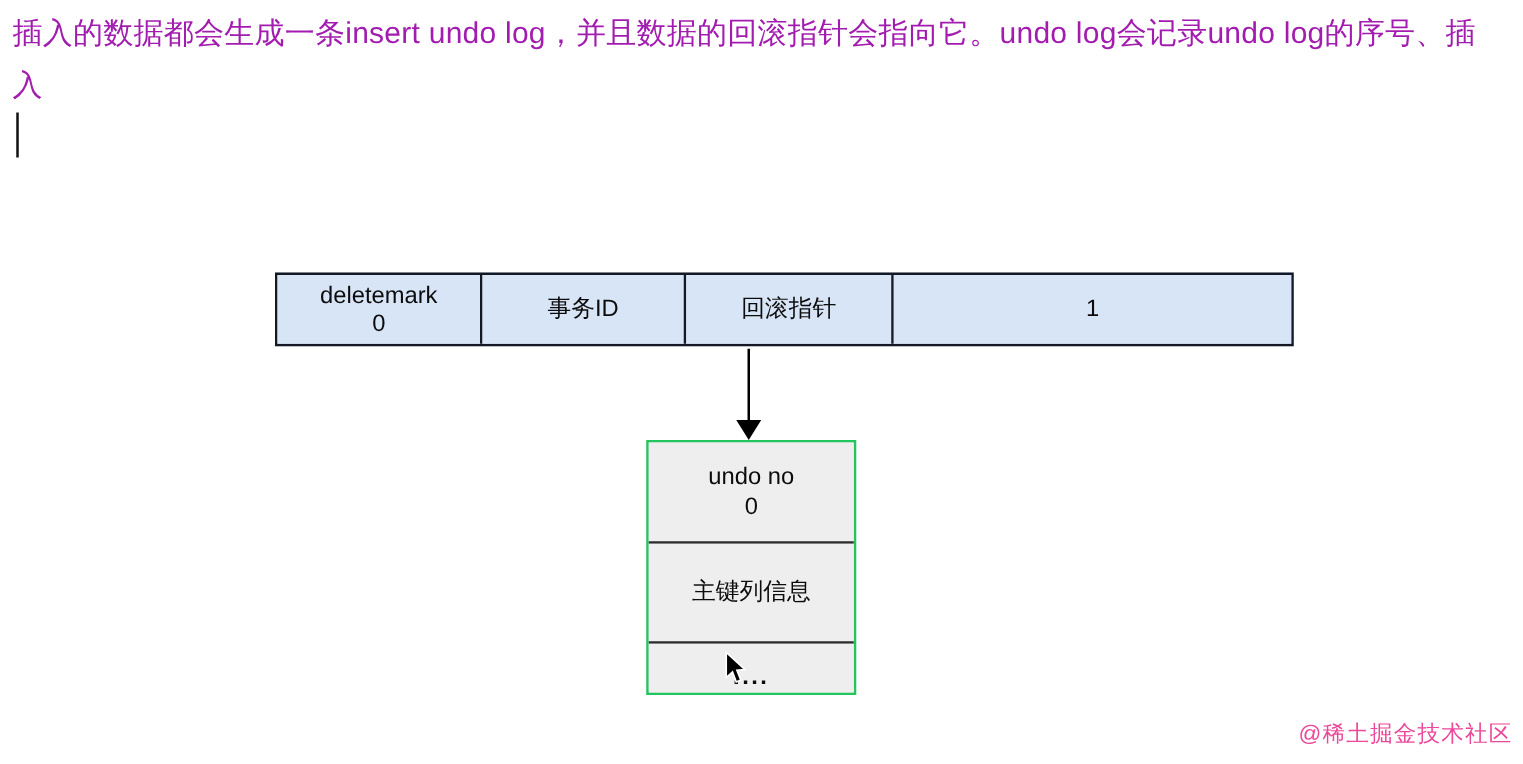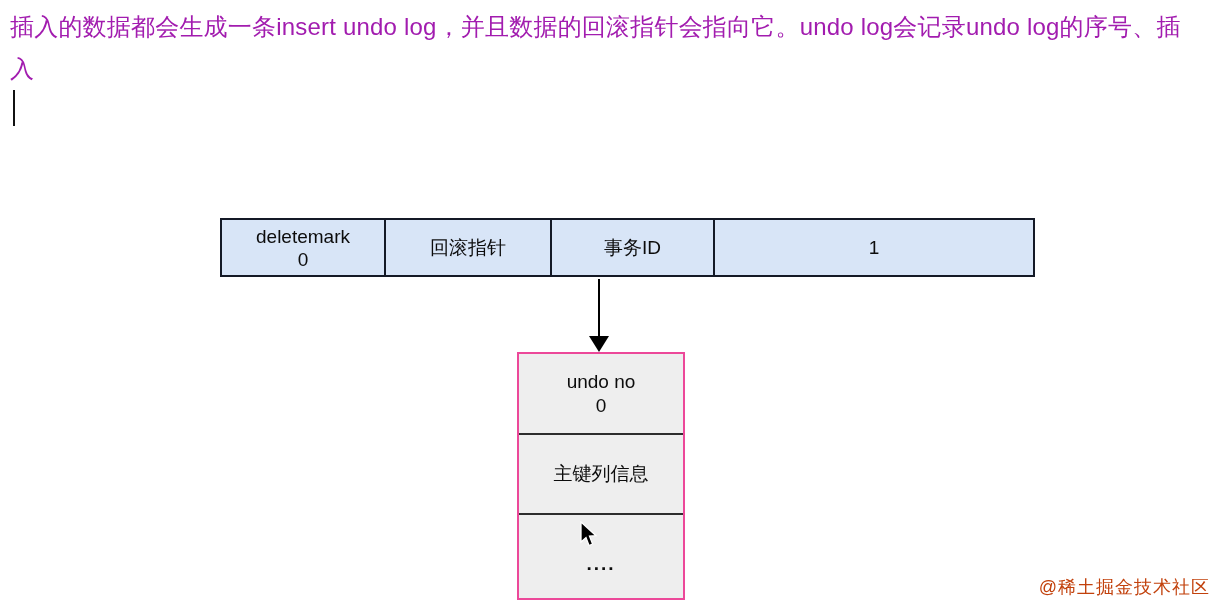--- a/index.html
+++ b/index.html
@@ -67,22 +67,22 @@
     left: 589px; top: 336px;
     width: 0; height: 0;
     border-left: 10px solid transparent;
     border-right: 10px solid transparent;
     border-top: 16px solid #000000;
   }
 
   .undo-box {
     position: absolute;
     left: 517px; top: 352px;
-    width: 168px; height: 248px;
-    border: 2px solid #ec4899;
+    width: 168px; height: 204px;
+    border: 2px solid #22c55e;
     background: #eeeeee;
     display: flex;
     flex-direction: column;
   }
   .undo-cell {
     display: flex;
     flex-direction: column;
     justify-content: center;
     align-items: center;
     font-size: 19px;
@@ -100,42 +100,42 @@
     position: absolute;
     left: 577px; top: 521px;
     width: 22px; height: 28px;
   }
 
   
   .watermark {
     position: absolute;
     right: 8px; bottom: 12px;
     font-size: 18px;
-    color: #c2410c;
+    color: #ec4899;
     letter-spacing: 1px;
   }
 </style>
 </head>
 <body>
 
 <div class="paragraph">
   <div>插入的数据都会生成一条insert undo log，并且数据的回滚指针会指向它。undo log会记录undo log的序号、插入</div>
   <div><span class="caret"></span></div>
 </div>
 
 <div class="record-row">
   <div class="record-cell rc-0">
     <div>deletemark</div>
     <div>0</div>
   </div>
+  <div class="record-cell rc-1">
+    <div>事务ID</div>
+  </div>
   <div class="record-cell rc-2">
     <div>回滚指针</div>
-  </div>
-  <div class="record-cell rc-1">
-    <div>事务ID</div>
   </div>
   <div class="record-cell rc-3">
     <div>1</div>
   </div>
 </div>
 
 <div class="arrow-line"></div>
 <div class="arrow-head"></div>
 
 <div class="undo-box">

